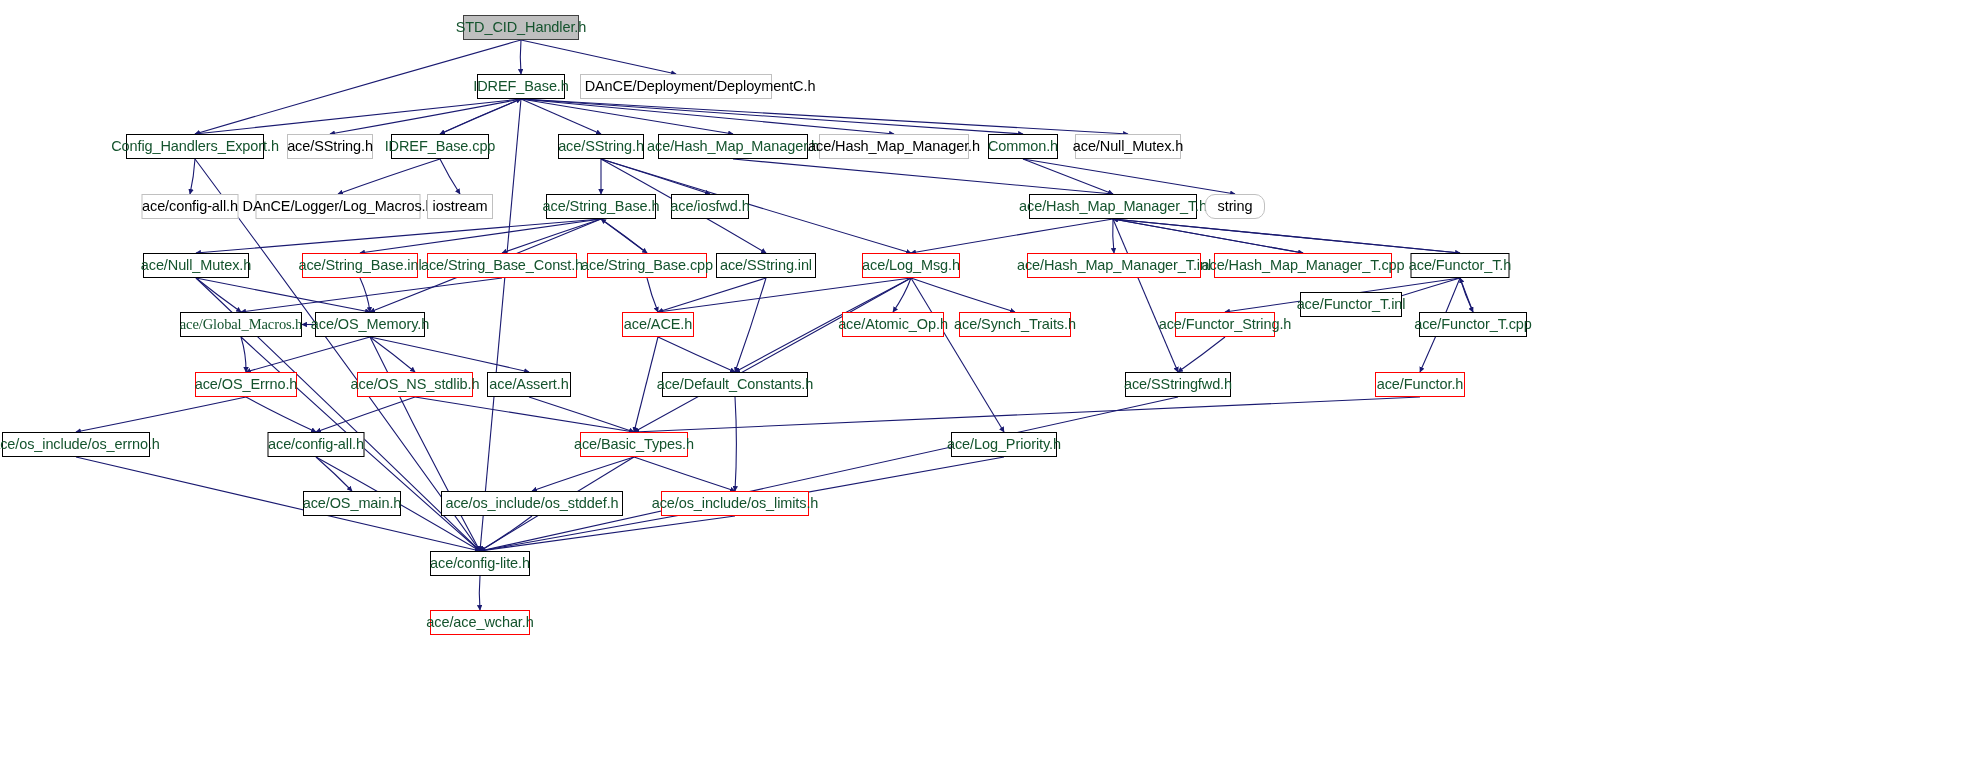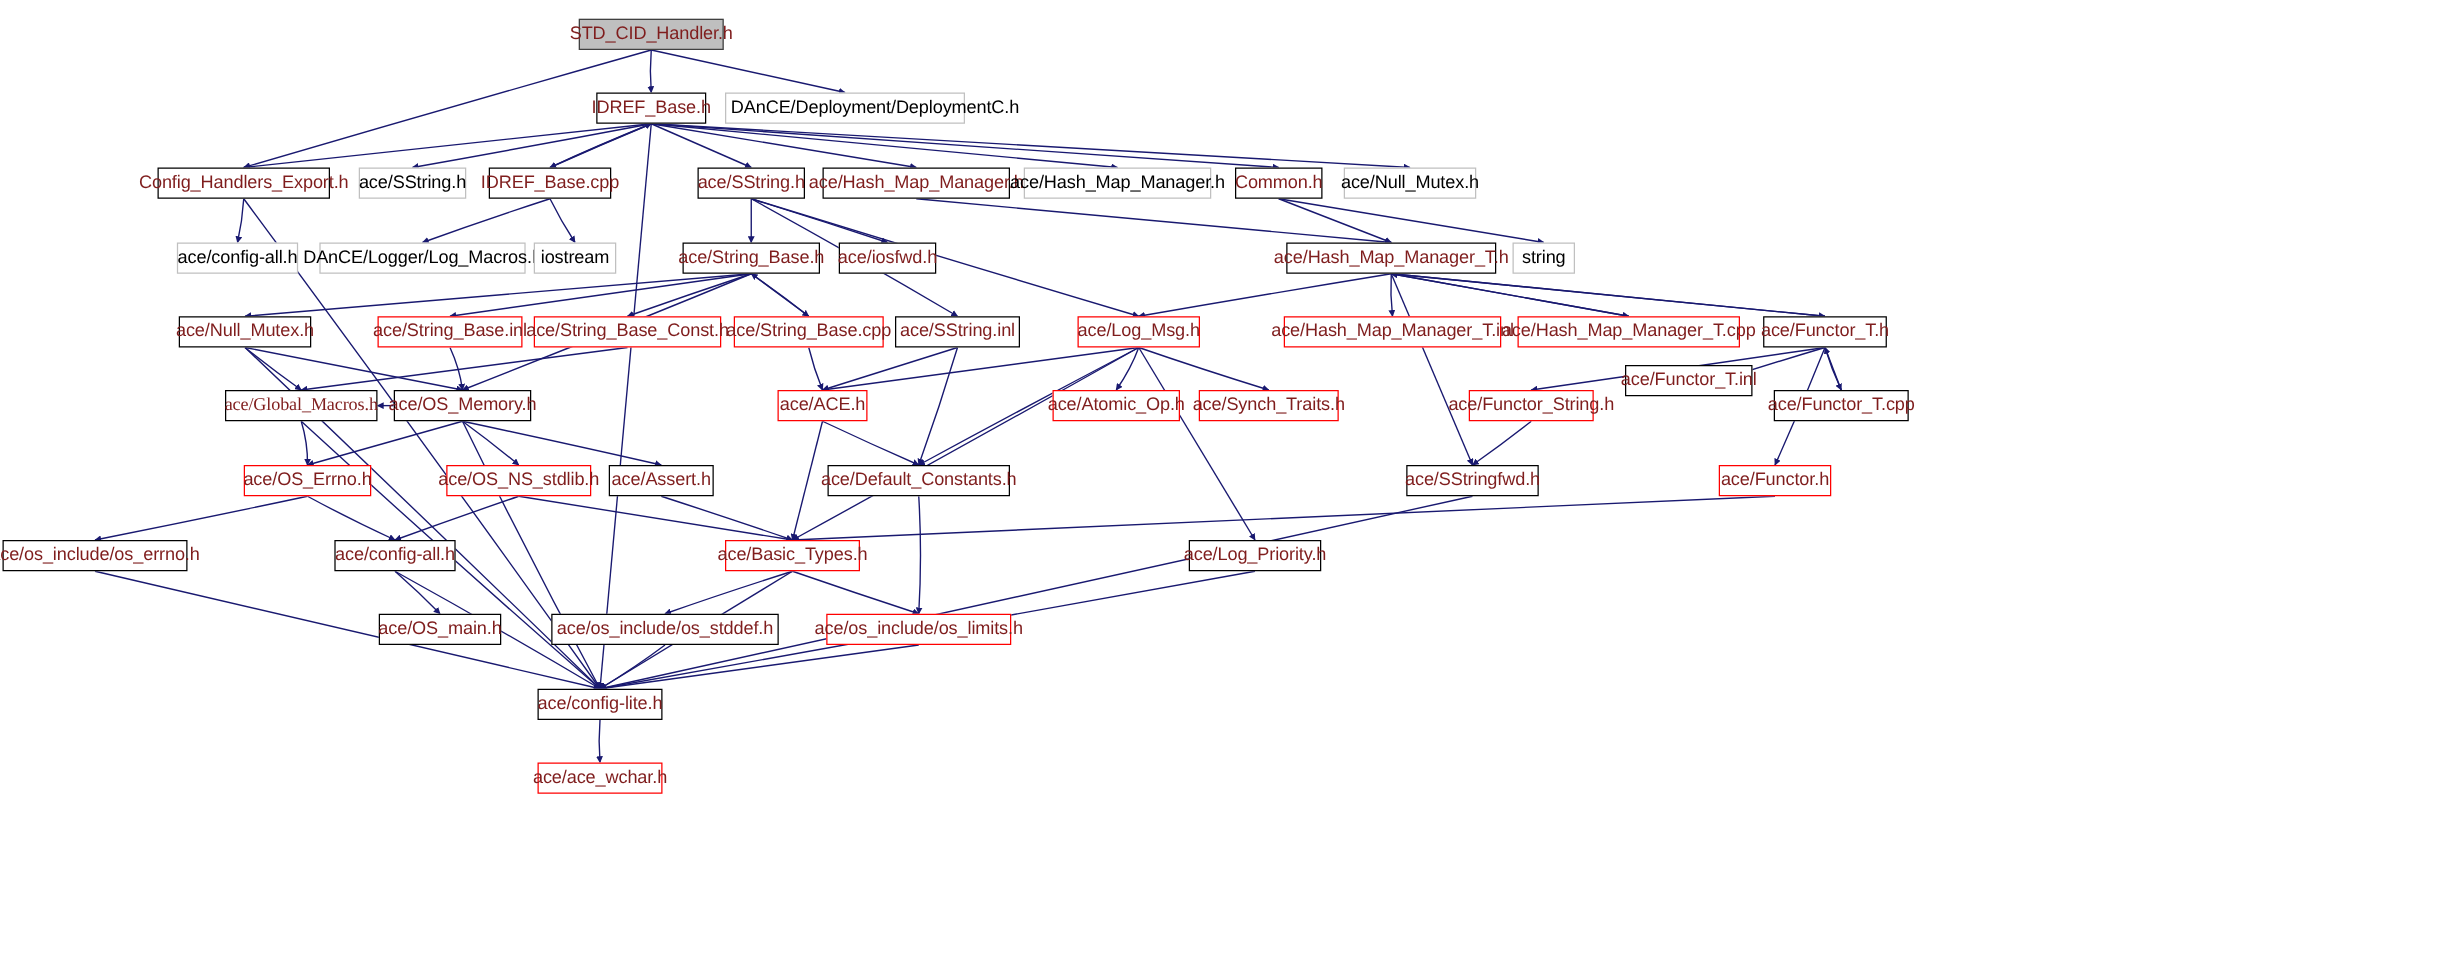--- a/index.html
+++ b/index.html
@@ -27,21 +27,21 @@
     position: absolute;
     box-sizing: border-box;
     display: flex;
     align-items: center;
     justify-content: center;
     height: 25px;
     background: #ffffff;
     border: 1px solid #000000;
     font-size: 14.5px;
     line-height: 1;
-    color: #7f1d1d;
+    color: #14532d;
     white-space: nowrap;
     letter-spacing: -0.1px;
     transform: translateX(-50%);
     z-index: 5;
   }
   .node.root {
     background: #bfbfbf;
     border: 1px solid #404040;
   }
   .node.red {
@@ -198,21 +198,21 @@
       </div>
       <div class="node black" style="left: 601px; top: 194px; width: 110px;">
         <span class="lbl">ace/String_Base.h</span>
       </div>
       <div class="node black" style="left: 710px; top: 194px; width: 78px;">
         <span class="lbl">ace/iosfwd.h</span>
       </div>
       <div class="node black" style="left: 1113px; top: 194px; width: 168px;">
         <span class="lbl">ace/Hash_Map_Manager_T.h</span>
       </div>
-      <div class="node grey" style="left: 1235px; top: 194px; width: 50px;">
+      <div class="node grey" style="left: 1235px; top: 194px; width: 60px; border-radius: 10px;">
         <span class="lbl">string</span>
       </div>
       <div class="node black" style="left: 196px; top: 253px; width: 106px;">
         <span class="lbl">ace/Null_Mutex.h</span>
       </div>
       <div class="node red" style="left: 360px; top: 253px; width: 116px;">
         <span class="lbl">ace/String_Base.inl</span>
       </div>
       <div class="node red" style="left: 502px; top: 253px; width: 150px;">
         <span class="lbl">ace/String_Base_Const.h</span>

